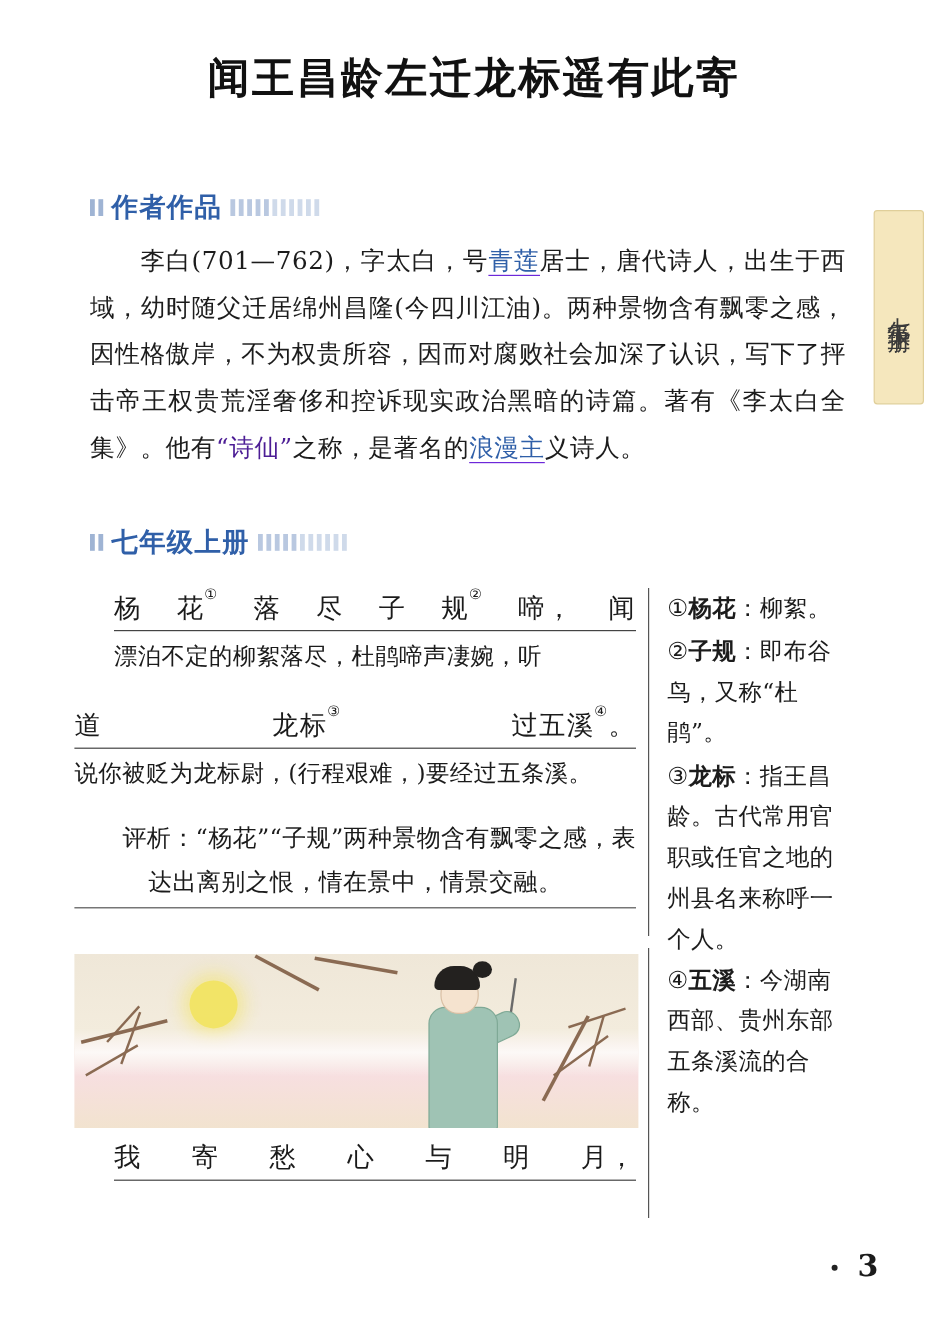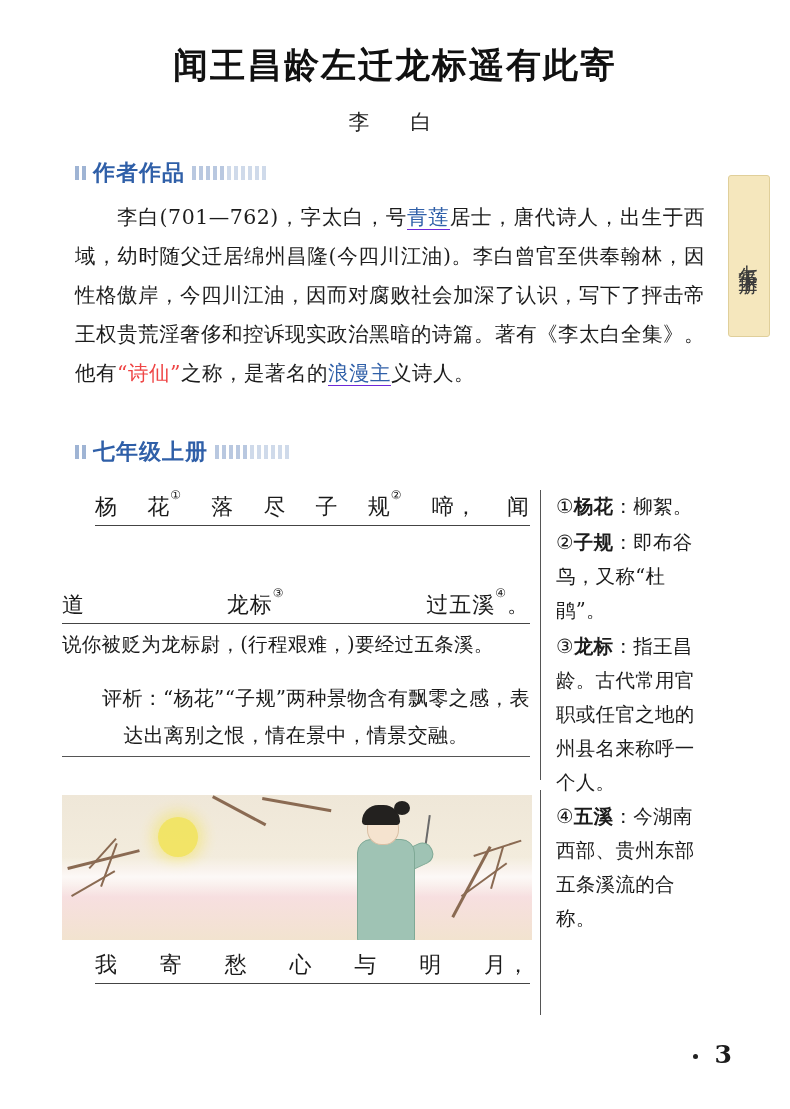--- a/index.html
+++ b/index.html
@@ -89,21 +89,21 @@
   .bars.post i:nth-child(n+6) { background: #cfdaea; }
   .body-text {
     position: absolute;
     font-size: 20.5px;
     line-height: 39px;
     letter-spacing: 0.5px;
     text-align: justify;
     color: #1c1c1c;
   }
   .ind { text-indent: 42px; }
-  .blue { color: #ef4444; }
+  .blue { color: #4c1d95; }
   .blue-u { color: #2f5fa8; border-bottom: 1px solid #6d28d9; }
 
   
   .poem-block { position: absolute; }
   .poem-line {
     display: flex;
     font-size: 22px;
     letter-spacing: 1px;
     border-bottom: 1px solid #444;
     padding-bottom: 3px;
@@ -218,21 +218,20 @@
   }
 </style>
 </head>
 <body>
 
 <div class="page">
 
   <div class="side-tab">七年级上册</div>
 
   <div class="title">闻王昌龄左迁龙标遥有此寄</div>
-  <div class="author">李　白</div>
 
   <div class="section" style="top:158px;align-items:center;">
     <div class="bars pre">
       <i></i>
         <i></i>
     </div>
     <div class="sec-label">作者作品</div>
     <div class="bars post">
       <i></i>
         <i></i>
@@ -242,21 +241,21 @@
         <i></i>
         <i></i>
         <i></i>
         <i></i>
         <i></i>
         <i></i>
     </div>
   </div>
 
   <div class="body-text ind" style="left:75px; top:198px; width:630px;">
-    <span>李白(701—762)，字太白，号</span><span class="blue-u">青莲</span><span>居士，唐代诗人，出生于西域，幼时随父迁居绵州昌隆(今四川江油)。李白曾官至供奉翰林，因性格傲岸，今四川江油，因而对腐败社会加深了认识，写下了抨击帝王权贵荒淫奢侈和控诉现实政治黑暗的诗篇。著有《李太白全集》。他有</span><span class="blue">“诗仙”</span><span>之称，是著名的</span><span class="blue-u">浪漫主</span><span>义诗人。</span>
+    <span>李白(701—762)，字太白，号</span><span class="blue-u">青莲</span><span>居士，唐代诗人，出生于西域，幼时随父迁居绵州昌隆(今四川江油)。两种景物含有飘零之感，因性格傲岸，不为权贵所容，因而对腐败社会加深了认识，写下了抨击帝王权贵荒淫奢侈和控诉现实政治黑暗的诗篇。著有《李太白全集》。他有</span><span class="blue">“诗仙”</span><span>之称，是著名的</span><span class="blue-u">浪漫主</span><span>义诗人。</span>
   </div>
 
   <div class="section" style="top:437px;">
     <div class="bars pre">
       <i></i>
         <i></i>
     </div>
     <div class="sec-label">七年级上册</div>
     <div class="bars post">
       <i></i>
@@ -280,20 +279,21 @@
     <div class="poem-line spread">
       <span>杨</span>
       <span><span>花</span><span class="sup">①</span></span>
       <span>落</span>
       <span>尽</span>
       <span>子</span>
       <span><span>规</span><span class="sup">②</span></span>
       <span>啼，</span>
       <span>闻</span>
     </div>
+    <div class="gloss">漂泊不定的柳絮落尽，杜鹃啼声凄婉，听</div>
   </div>
 
   <div class="poem-block" style="left:62px; top:590px; width:468px;">
     <div class="poem-line spread">
       <span>道</span>
       <span><span>龙标</span><span class="sup">③</span></span>
       <span><span>过五溪</span><span class="sup">④</span><span>。</span></span>
     </div>
     <div class="gloss">说你被贬为龙标尉，(行程艰难，)要经过五条溪。</div>
   </div>

